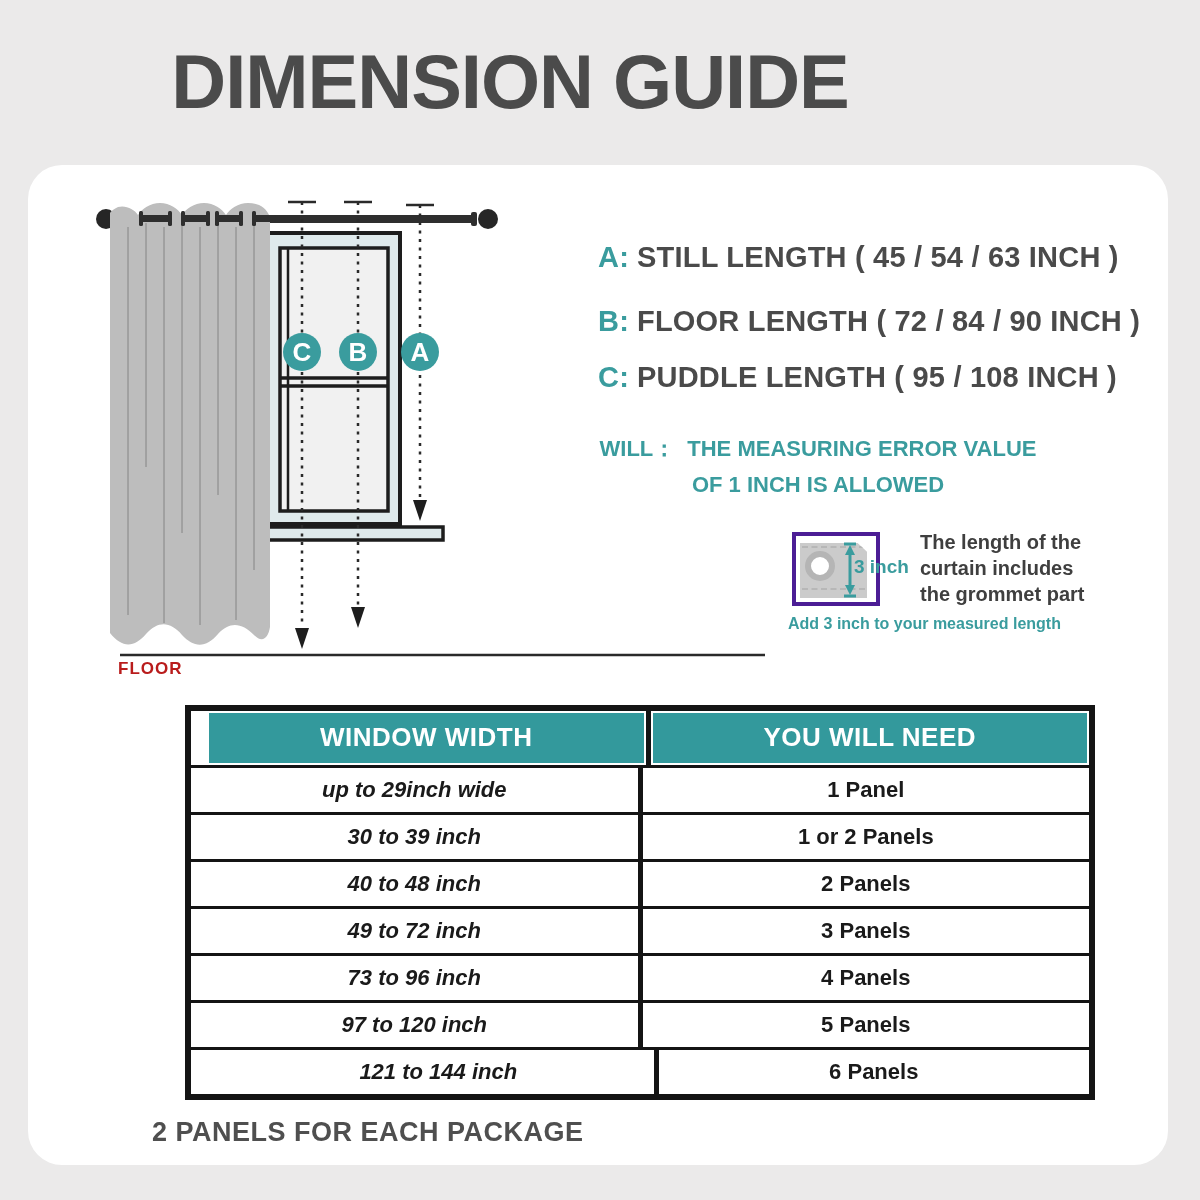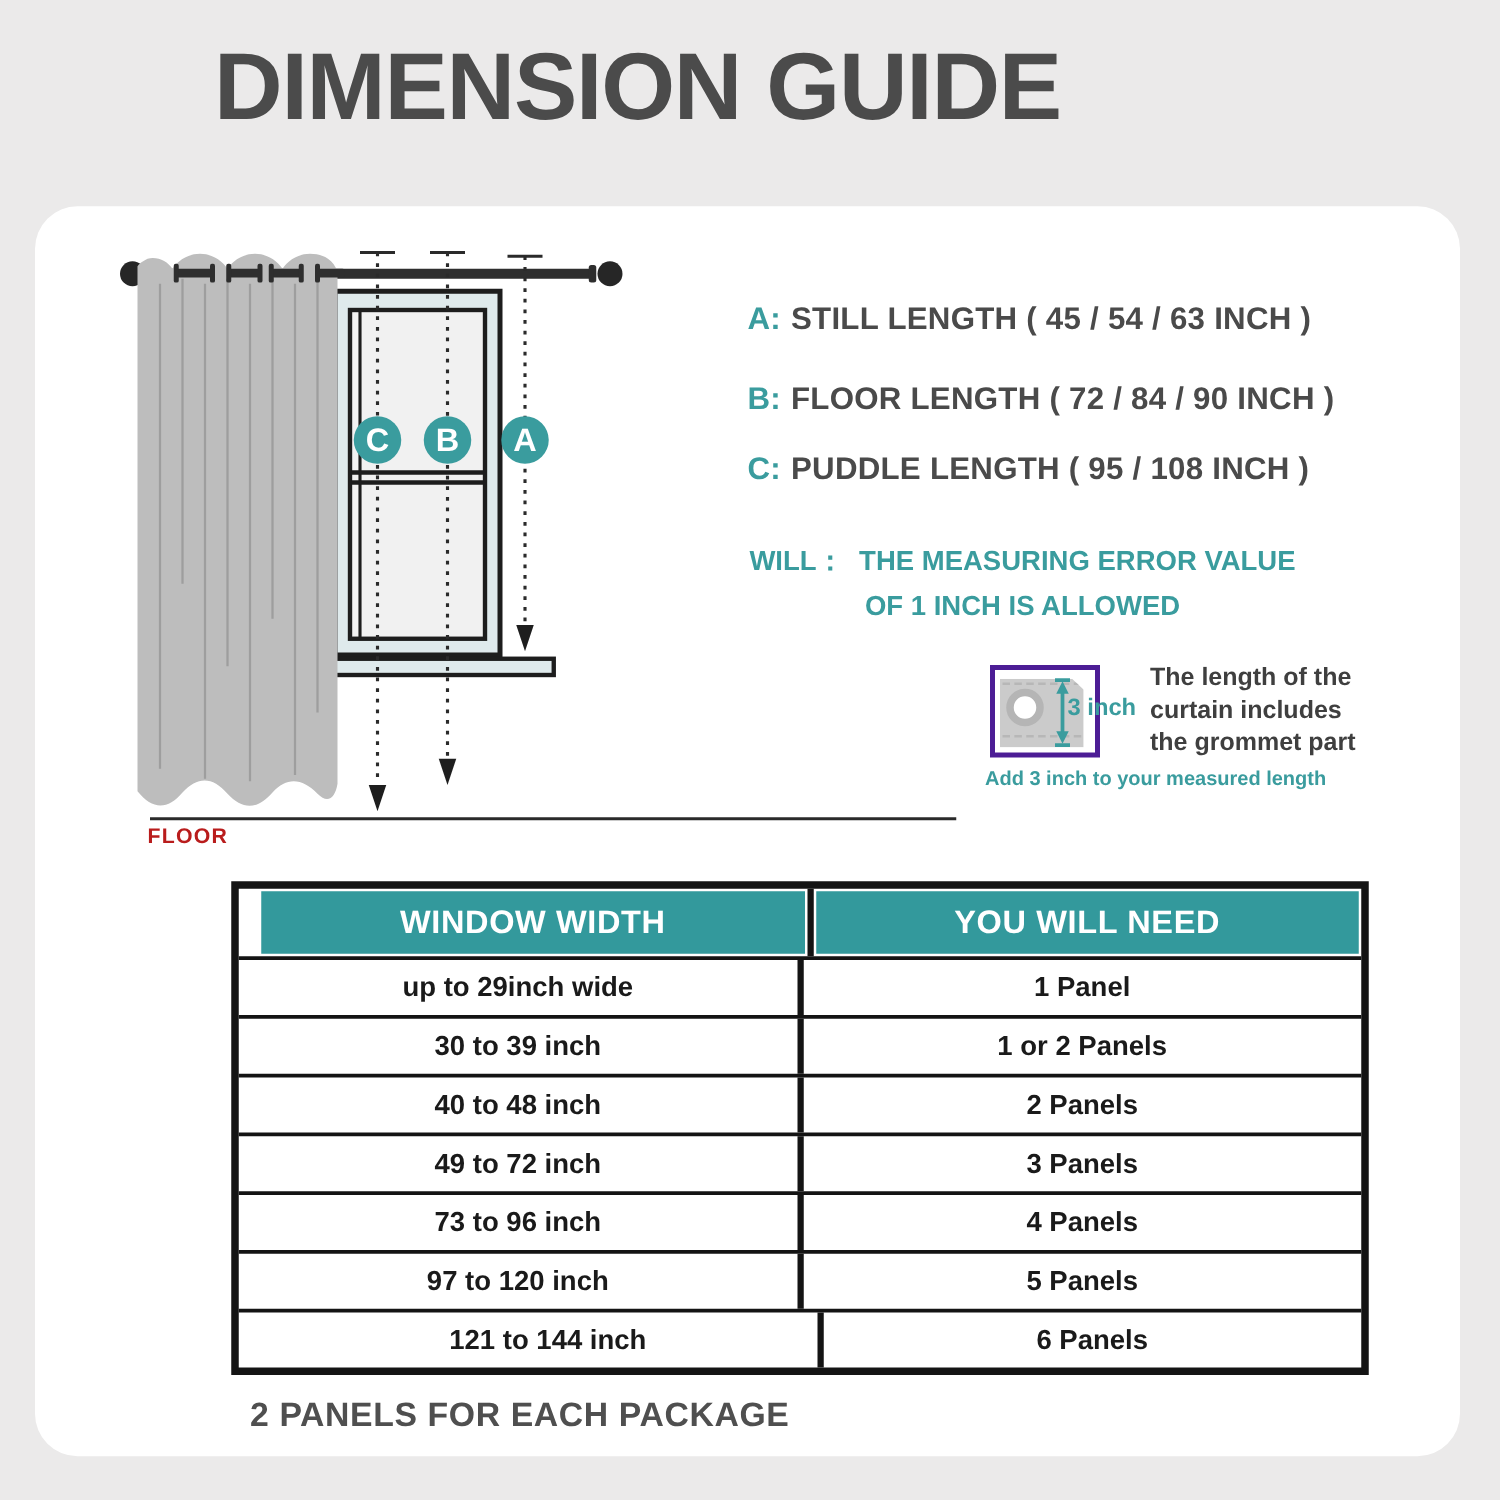--- a/index.html
+++ b/index.html
@@ -11,21 +11,21 @@
   }
   *{margin:0;padding:0;box-sizing:border-box;}
   html,body{width:1200px;height:1200px;}
   body{
     background:#EBEAEA;
     font-family:"Liberation Sans", sans-serif;
     position:relative;
     overflow:hidden;
   }
   .title{
-    position:absolute;top:26px;left:0;width:1020px;
+    position:absolute;top:38px;left:0;width:1020px;
     text-align:center;
     font-size:76px;font-weight:800;letter-spacing:-1px;
     color:var(--title-gray);
   }
   .card{
     position:absolute;left:28px;top:165px;width:1140px;height:1000px;
     background:#ffffff;border-radius:34px;
   }
   .illus{position:absolute;left:0;top:0;}
   .badge{
@@ -33,21 +33,21 @@
     background:var(--teal);color:#fff;
     font-size:26px;font-weight:700;
     display:flex;align-items:center;justify-content:center;
   }
   .floor-label{
     position:absolute;left:90px;top:494px;
     font-size:17px;font-weight:700;letter-spacing:1px;color:#b91c1c;
   }
   .measure-row{
     position:absolute;left:570px;white-space:nowrap;
-    font-size:25px;font-weight:600;color:#4A4A4A;letter-spacing:0.2px;
+    font-size:29px;font-weight:600;color:#4A4A4A;letter-spacing:0.2px;
   }
   .measure-row .mkey{color:var(--teal);margin-right:8px;}
   .note{
     position:absolute;left:540px;top:266px;width:500px;
     text-align:center;color:var(--teal);
     font-size:22px;font-weight:600;line-height:36px;
   }
   .note .nprefix{margin-right:12px;}
   .grommet-box{
     position:absolute;left:764px;top:367px;width:88px;height:74px;
@@ -94,24 +94,24 @@
     background:var(--table-header-teal);color:#fff;text-align:center;
     font-size:26px;font-weight:700;letter-spacing:0.5px;
     padding:9px 0 10px 0;
   }
   .tbl-row{display:flex;border-bottom:3px solid var(--table-border);}
   .tbl-row:last-child{border-bottom:none;padding-left:32px;}
   .tbl-cell{
     flex:1;height:44px;display:flex;align-items:center;justify-content:center;
     font-size:22px;font-weight:700;color:#1A1A1A;
   }
-  .tbl-cell:first-child{border-right:5px solid var(--table-border);}
+  .tbl-cell:first-child{border-right:5px solid var(--table-border);font-style:italic;}
   .footer-text{
     position:absolute;left:124px;top:952px;
-    font-size:27px;font-weight:700;letter-spacing:0.5px;color:#4F4F4F;margin-left:48px;
+    font-size:27px;font-weight:700;letter-spacing:0.5px;color:#4F4F4F;
   }
 </style>
 </head>
 <body>
 
 <div class="title">DIMENSION GUIDE</div>
 
 <div class="card">
 
   <svg class="illus" width="780" height="530" viewBox="0 0 780 530">

